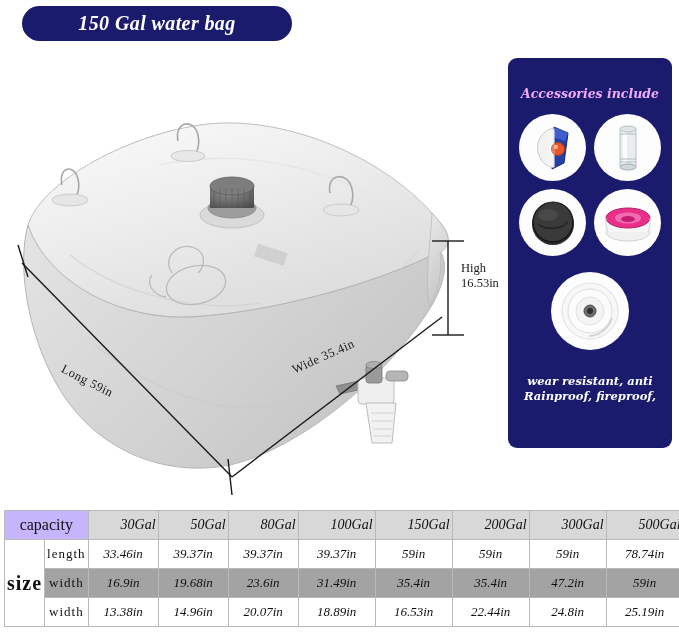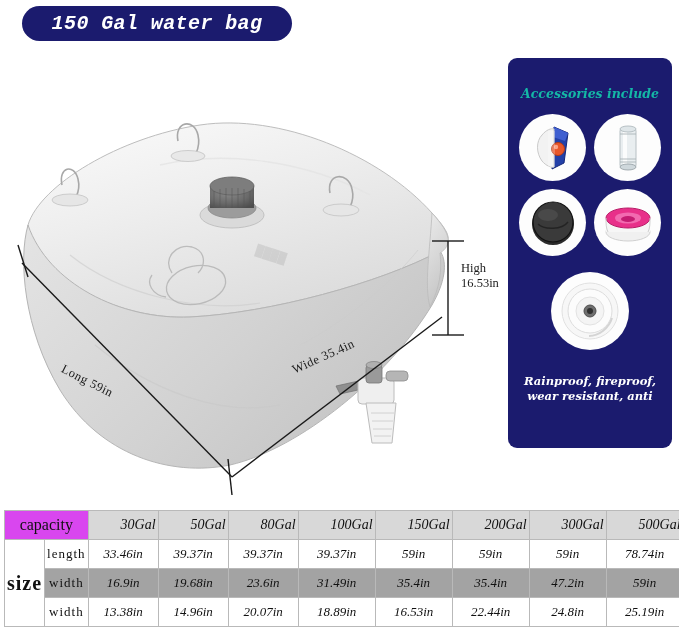--- a/index.html
+++ b/index.html
@@ -15,21 +15,21 @@
   .title-badge {
     position: absolute;
     left: 22px; top: 6px;
     width: 270px; height: 35px;
     background: #1b1b6e;
     border-radius: 18px;
     display: flex; align-items: center; justify-content: center;
   }
   .title-badge .txt {
     color: #ffffff;
-    font-family: Liberation Mono, monospace;
+    font-family: Liberation Serif, serif;
     font-weight: bold;
     font-style: italic;
     font-size: 20px;
     letter-spacing: .4px;
     white-space: nowrap;
   }
 
   
   .hero {
     position: absolute;
@@ -70,21 +70,21 @@
     position: absolute;
     left: 508px; top: 58px;
     width: 164px; height: 390px;
     background: #1b1b6e;
     border-radius: 9px;
   }
   .acc-title {
     position: absolute;
     top: 28px; left: 0; width: 100%;
     text-align: center;
-    color: #14b8a6;
+    color: #f0abfc;
     font-family: "DejaVu Serif", serif;
     font-weight: bold;
     font-style: italic;
     font-size: 12.5px;
   }
   .acc-grid {
     position: absolute;
     top: 56px; left: 11px;
     width: 142px;
     display: flex; flex-wrap: wrap;
@@ -126,21 +126,21 @@
   .spec-table td, .spec-table th {
     border: 1px solid #b9b9b9;
     text-align: center;
     font-size: 13px;
     font-style: italic;
     color: #111;
     height: 29px;
     padding: 0 2px;
   }
   .spec-table .cap-hdr {
-    background: #d946ef;
+    background: #c4b5fd;
     font-size: 16px;
     font-style: normal;
   }
   .spec-table .cap-val { background: #d8d8d8; font-style: italic; font-size: 14px; padding-left: 32px; }
   .spec-table .rowlabel {
     font-style: normal;
     font-size: 13px;
     background: transparent;
     letter-spacing: 1px;
   }
@@ -346,22 +346,22 @@
         <circle cx="33" cy="33" r="22" fill="#fcfcfc" stroke="#dcdcdc" stroke-width="1"></circle>
         <circle cx="33" cy="33" r="14" fill="#f4f4f4" stroke="#e2e2e2" stroke-width="1"></circle>
         <circle cx="33" cy="33" r="6" fill="#6e6e6e" stroke="#4e4e4e" stroke-width="1"></circle>
         <circle cx="33" cy="33" r="3" fill="#2f2f2f"></circle>
         <path d="M55 40 C52 50, 42 58, 32 58" fill="none" stroke="#d4d4d4" stroke-width="2"></path>
       </svg>
     </div>
   </div>
 
   <div class="acc-caption">
+    <div>wear resistant, anti</div>
     <div>Rainproof, fireproof,</div>
-    <div>wear resistant, anti</div>
   </div>
 </div>
 
 <table class="spec-table">
   <tbody>
     <tr>
       <td class="cap-hdr" colspan="2">capacity</td>
       <td class="cap-val">30Gal</td>
       <td class="cap-val">50Gal</td>
       <td class="cap-val">80Gal</td>

